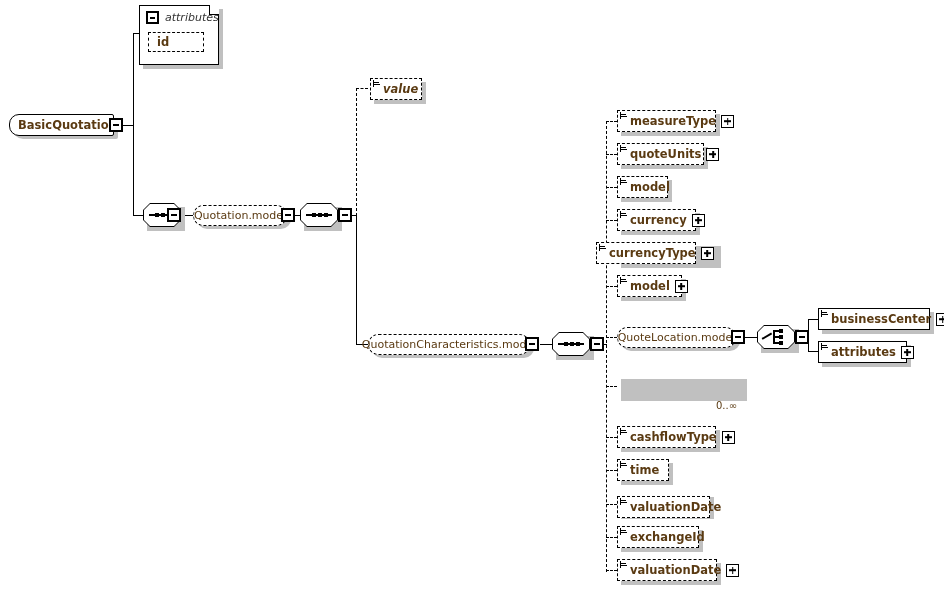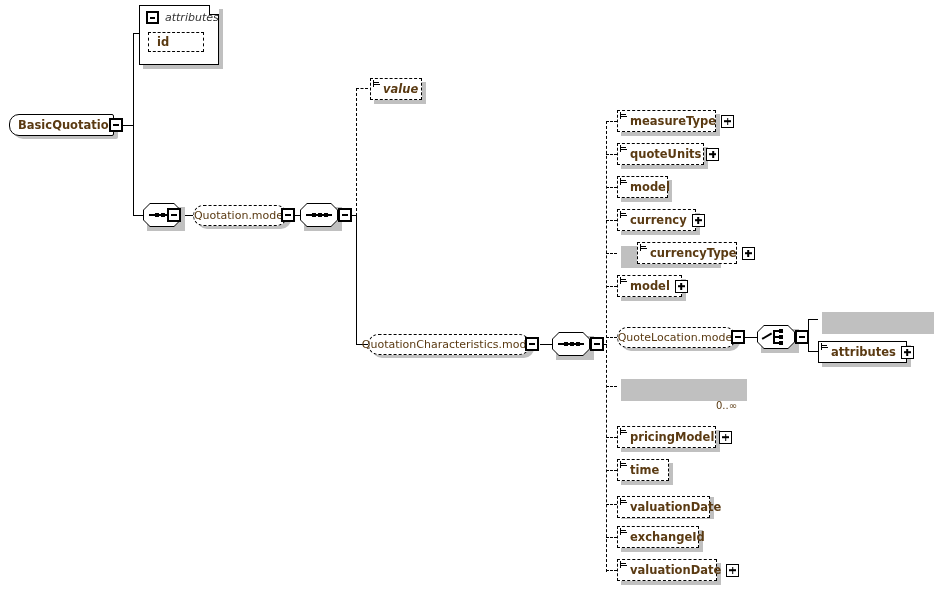--- a/index.html
+++ b/index.html
@@ -287,21 +287,21 @@
         <b></b>
         <i></i>
         <i></i>
         <i></i>
       </span>
     <span class="lbl">currency</span>
     <span class="exp plus"></span>
   </div>
 
   <div class="shadow" style="left:621px;top:246px;width:100px;height:22px;"></div>
-  <div class="ebox" style="left:637px;top:242px;width:100px;">
+  <div class="ebox" style="left:596px;top:242px;width:100px;">
     <span class="glyph">
         <b></b>
         <i></i>
         <i></i>
         <i></i>
       </span>
     <span class="lbl">currencyType</span>
     <span class="exp plus"></span>
   </div>
 
@@ -334,20 +334,30 @@
       <div class="arm" style="top:7px;"></div>
       <div class="arm" style="top:13px;"></div>
       <div class="cdot" style="top:0px;"></div>
       <div class="cdot" style="top:6px;"></div>
       <div class="cdot" style="top:12px;"></div>
     </div>
   </div>
   <div class="expstand" style="left:795px;top:330px;"></div>
 
   <div class="shadow" style="left:822px;top:312px;width:112px;height:22px;"></div>
+  <div class="ebox req" style="left:818px;top:308px;width:112px;">
+    <span class="glyph">
+        <b></b>
+        <i></i>
+        <i></i>
+        <i></i>
+      </span>
+    <span class="lbl">businessCenter</span>
+    <span class="exp plus"></span>
+  </div>
 
   <div class="shadow" style="left:822px;top:345px;width:89px;height:22px;"></div>
   <div class="ebox req" style="left:818px;top:341px;width:89px;">
     <span class="glyph">
         <b></b>
         <i></i>
         <i></i>
         <i></i>
       </span>
     <span class="lbl">attributes</span>
@@ -358,21 +368,21 @@
   <div class="cardlbl" style="left:716px;top:400px;">0..∞</div>
 
   <div class="shadow" style="left:621px;top:430px;width:99px;height:22px;"></div>
   <div class="ebox" style="left:617px;top:426px;width:99px;">
     <span class="glyph">
         <b></b>
         <i></i>
         <i></i>
         <i></i>
       </span>
-    <span class="lbl">pricingModel</span>
+    <span class="lbl">cashflowType</span>
     <span class="exp plus"></span>
   </div>
 
   <div class="shadow" style="left:621px;top:463px;width:52px;height:22px;"></div>
   <div class="ebox" style="left:617px;top:459px;width:52px;">
     <span class="glyph">
         <b></b>
         <i></i>
         <i></i>
         <i></i>

